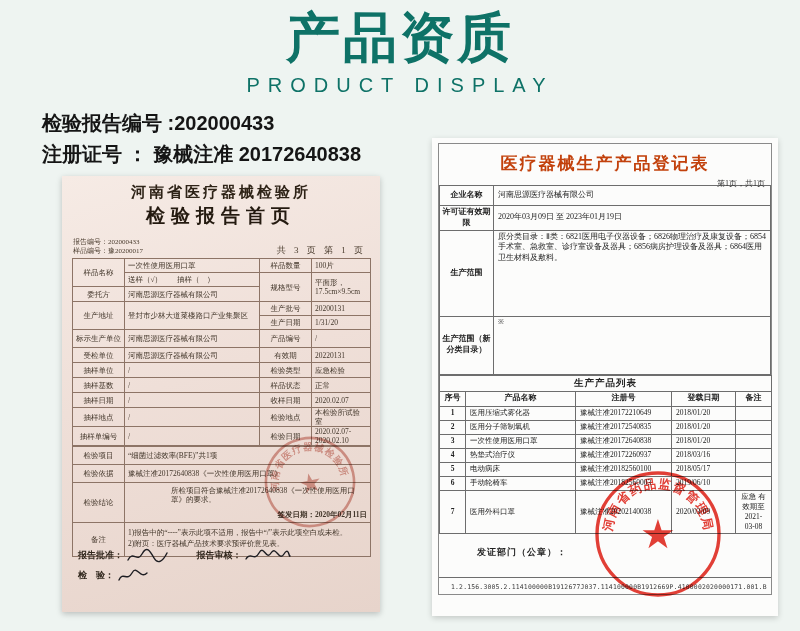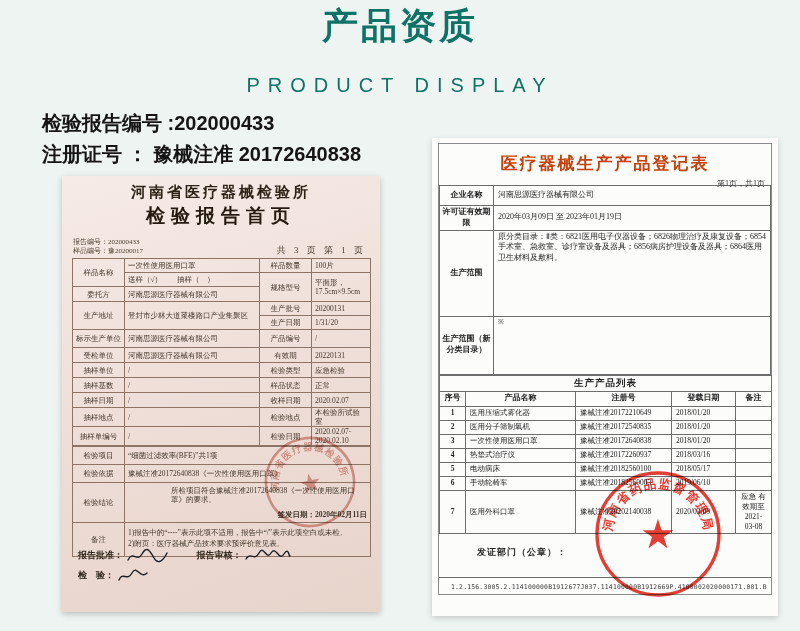--- a/index.html
+++ b/index.html
@@ -2,21 +2,21 @@
 <html><head>
 <meta charset="utf-8">
 <style>
   * { margin:0; padding:0; box-sizing:border-box; }
   html,body { width:800px; height:631px; }
   body { background:#eef4f1; font-family:"Liberation Sans",sans-serif; position:relative; overflow:hidden; }
   .stage { position:absolute; left:0; top:0; width:800px; height:631px; }
 
   
   .main-title { position:absolute; top:2px; left:0; width:100%; text-align:center;
-    font-size:36px; font-weight:bold; color:#0e7267; letter-spacing:3px; }
+    font-size:54px; font-weight:bold; color:#0e7267; letter-spacing:3px; }
   .main-sub { position:absolute; top:74px; left:0; width:100%; text-align:center;
     font-size:20px; color:#0e7267; letter-spacing:8px; font-weight:500; }
   .intro { position:absolute; left:42px; top:108px; font-size:20px; font-weight:bold;
     color:#151515; line-height:31px; }
   .intro .val { font-weight:bold; }
 
   
   .doc-left { position:absolute; left:62px; top:176px; width:318px; height:436px;
     background:linear-gradient(163deg,#f6ebe5 0%,#efdfd8 45%,#e7d4cb 100%);
     box-shadow:0 2px 6px rgba(0,0,0,.22);

